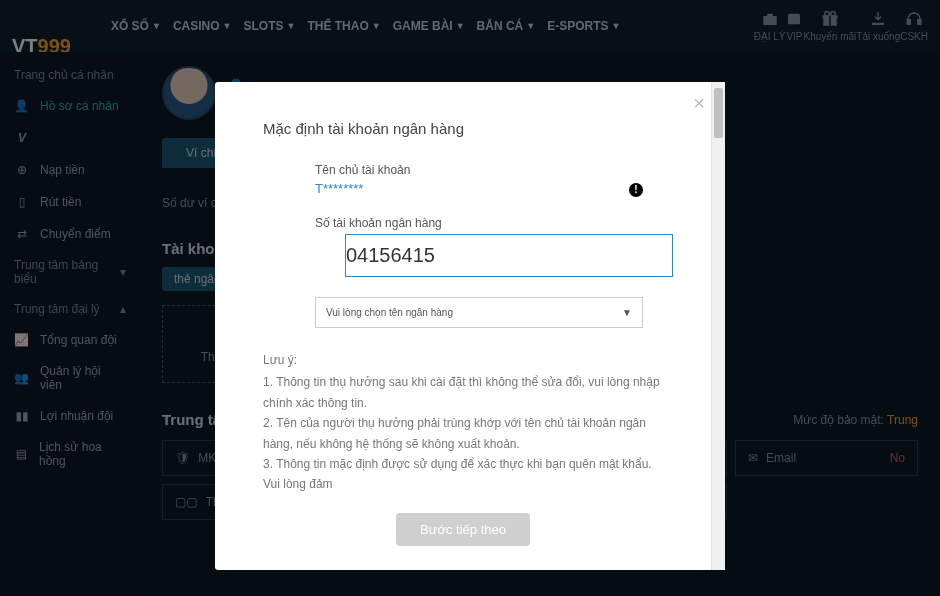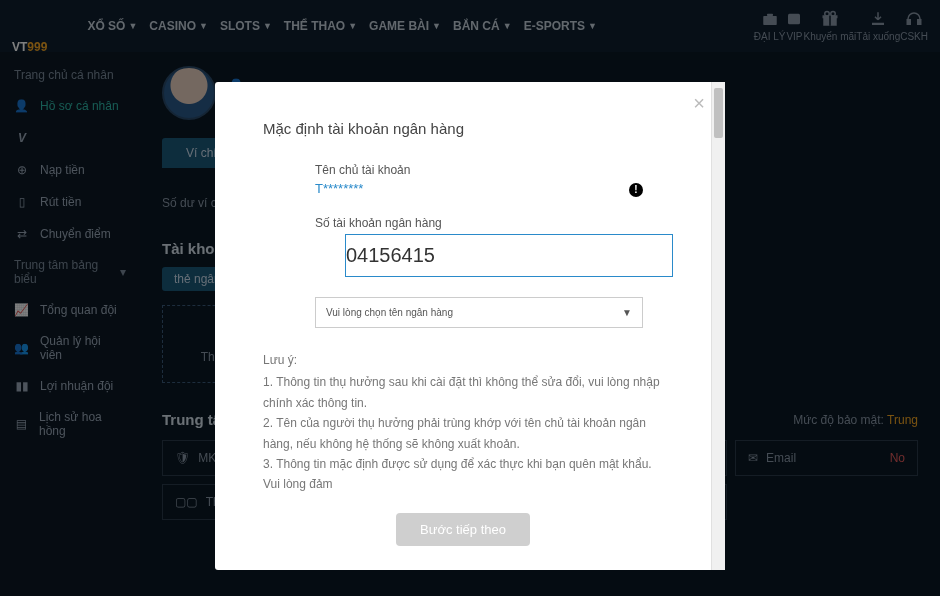--- a/index.html
+++ b/index.html
@@ -1,20 +1,20 @@
 <!DOCTYPE html>
 <html><head>
 <meta charset="utf-8">
 <style>
 * { margin: 0; padding: 0; box-sizing: border-box; font-family: Arial, sans-serif; }
 body { background: #0a1824; color: #a0b0c0; font-size: 13px; overflow: hidden; width: 940px; height: 596px; position: relative; }
 
 
 .header { display: flex; align-items: center; height: 52px; background: #0e1e2e; padding: 0 12px; }
-.logo { display: flex; align-items: center; font-weight: bold; font-size: 12px; margin-right: 40px; margin-top: 41px; }
+.logo { display: flex; align-items: center; font-weight: bold; font-size: 20px; margin-right: 40px; margin-top: 41px; }
 .logo-vt { color: #fff; }
 .logo-999 { color: #f5a623; }
 .top-nav { display: flex; gap: 12px; flex: 1; }
 .top-nav-item { color: #c5d0db; font-size: 12px; font-weight: bold; cursor: pointer; display: flex; align-items: center; gap: 3px; }
 .caret { font-size: 9px; }
 .header-right { display: flex; }
 .hr-item { display: flex; flex-direction: column; align-items: center; gap: 3px; color: #8a98a8; font-size: 10px; cursor: pointer; }
 .hr-item svg, .hr-item .ico { width: 18px; height: 18px; }
 
 
@@ -178,20 +178,24 @@
     <div class="side-item">
         <span class="side-ico">⇄</span>
         <span>Chuyển điểm</span>
       </div>
 
     <div class="side-title">
         <span>Trung tâm bảng biểu</span>
         <span>▾</span>
       </div>
 
+    <div class="side-title">
+        <span>Trung tâm đại lý</span>
+        <span>▴</span>
+      </div>
     <div class="side-item">
         <span class="side-ico">📈</span>
         <span>Tổng quan đội</span>
       </div>
     <div class="side-item">
         <span class="side-ico">👥</span>
         <span>Quản lý hội viên</span>
       </div>
     <div class="side-item">
         <span class="side-ico">▮▮</span>

